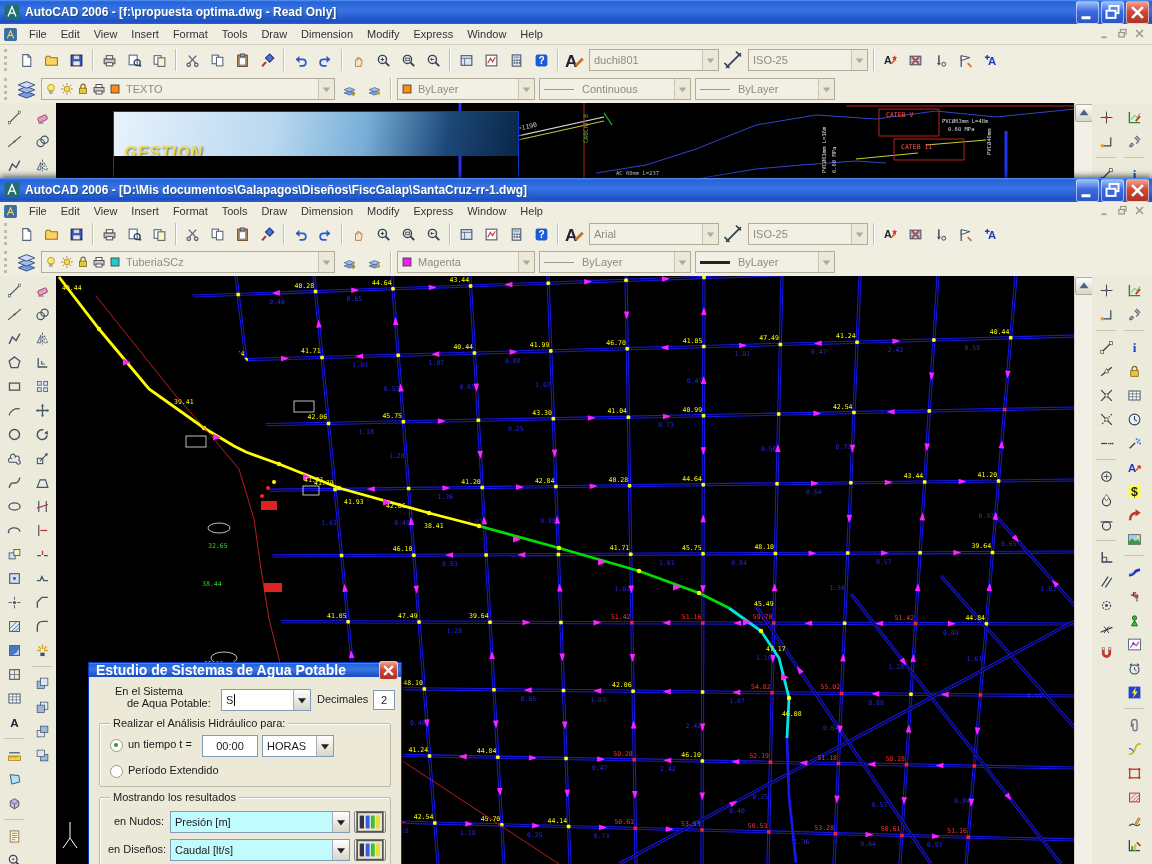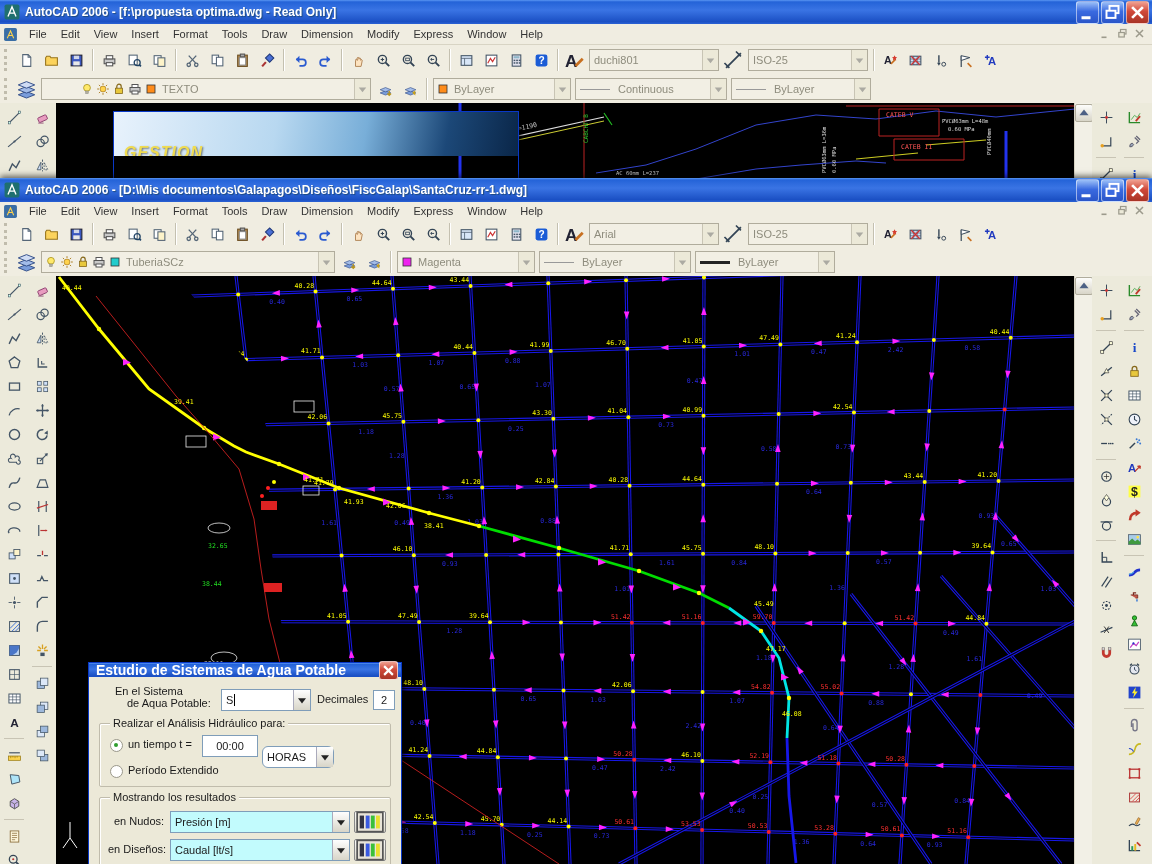--- a/index.html
+++ b/index.html
@@ -349,21 +349,21 @@
     </div>
     <div class="toolbar tb2" style="top:75px;">
       <span class="grip"></span>
       <span class="tbi">
           <svg viewBox="0 0 14 14" style="width: 100%; height: 100%;">
             <path d="M2 10.2L7 8.2l5 2l-5 2z" fill="#7a9ddb" stroke="#35508a" stroke-width=".6"></path>
             <path d="M2 7.2L7 5.2l5 2l-5 2z" fill="#a3bce8" stroke="#35508a" stroke-width=".6"></path>
             <path d="M2 4.2L7 2.2l5 2l-5 2z" fill="#cfdcf4" stroke="#35508a" stroke-width=".6"></path>
           </svg>
         </span>
-      <span class="tcombo" style="width:292px;padding-left:36px;">
+      <span class="tcombo" style="width:292px;">
         <span class="lyicon"><svg viewBox="0 0 14 14" style="width: 100%; height: 100%;">
               <circle cx="7" cy="5.8" r="3.4" fill="#ffe96a" stroke="#a89018" stroke-width=".8"></circle>
               <rect x="5.7" y="9" width="2.6" height="2.6" fill="#b5b09a" stroke="#888" stroke-width=".5"></rect>
             </svg></span>
         <span class="lyicon"><svg viewBox="0 0 14 14" style="width: 100%; height: 100%;">
               <circle cx="7" cy="7" r="2.9" fill="#ffd34d" stroke="#a87818" stroke-width=".7"></circle>
               <g stroke="#a87818" stroke-width=".9">
                 <line x1="7" y1="1.2" x2="7" y2="3"></line>
                 <line x1="7" y1="11" x2="7" y2="12.8"></line>
                 <line x1="1.2" y1="7" x2="3" y2="7"></line>
@@ -1945,21 +1945,21 @@
         <span>2</span>
       </span>
 
       <div class="grp" style="left:10px;top:46px;width:290px;height:62px;">
         <span class="glegend">Realizar el Análisis Hidráulico para:</span>
         <span class="radio sel" style="left:10px;top:15px;"></span>
         <span class="lbl" style="left:28px;top:14px;">un tiempo t =</span>
         <span class="fld" style="left:102px;top:11px;width:54px;height:20px;justify-content:center;">
           <span>00:00</span>
         </span>
-        <span class="fld" style="left:162px;top:22px;width:70px;height:20px;border-radius:6px;">
+        <span class="fld" style="left:162px;top:11px;width:70px;height:20px;">
           <span class="cv2">HORAS</span>
           <span class="ca2">
               <svg viewBox="0 0 14 14" style="width: 100%; height: 100%;">
                 <path d="M3.5 5.5h7L7 10z" fill="#222"></path>
               </svg>
             </span>
         </span>
         <span class="radio" style="left:10px;top:41px;"></span>
         <span class="lbl" style="left:28px;top:40px;">Período Extendido</span>
       </div>

